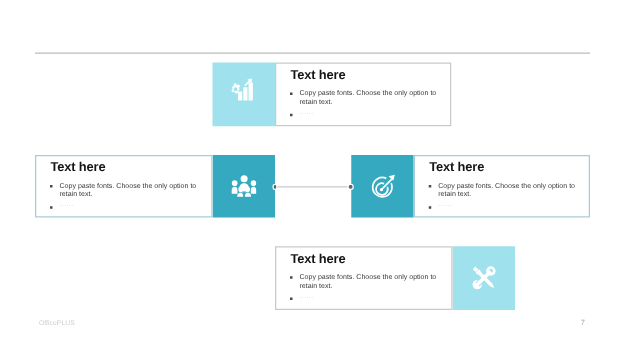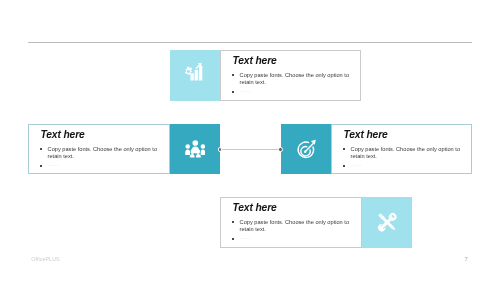--- a/index.html
+++ b/index.html
@@ -4,21 +4,21 @@
 <style>
   html,body{margin:0;padding:0;}
   body{width:500px;height:281px;background:#ffffff;font-family:"Liberation Sans",sans-serif;overflow:hidden;position:relative;}
   .slide{position:absolute;left:0;top:0;width:500px;height:281px;background:#fff;}
   .toprule{position:absolute;left:28px;top:42px;width:444px;height:1px;background:#bcbcbc;}
 
   .card{position:absolute;display:flex;box-sizing:border-box;}
   .icon-box{flex:0 0 50px;display:flex;align-items:center;justify-content:center;}
   .text-box{flex:1 1 auto;border:1px solid #cacaca;background:#fff;box-sizing:border-box;padding:5.4px 6px 0 11.4px;position:relative;}
   .text-box.tint{border-color:#a9cdd8;}
-  .title{font-weight:bold;font-size:10.3px;color:#151515;letter-spacing:-.12px;line-height:10px;margin:0 0 5.2px 0;font-style:italic;}
+  .title{font-weight:bold;font-size:10.3px;color:#151515;letter-spacing:-.12px;line-height:10px;margin:0 0 5.2px 0;}
   .bullets{margin:0;padding:0;list-style:none;}
   .bullets li{position:relative;padding-left:7.2px;font-size:5.65px;color:#3a3a3a;line-height:7.2px;}
   .bullets li .dot{position:absolute;left:0px;top:2.6px;width:1.5px;height:1.5px;background:#4a4a4a;}
   .bullets li.faint{color:#d3d3d3;font-size:5.5px;margin-top:1.2px;letter-spacing:.35px;}
   .bullets li.faint .dot{top:4.3px;background:#4a4a4a;}
 
   .connector{position:absolute;z-index:4;height:1.6px;background:#c6cbce;}
   .conn-dot{position:absolute;z-index:5;width:2.4px;height:2.4px;border:1.3px solid #ffffff;border-radius:50%;background:#5f666b;box-sizing:content-box;}
 
   .footer{position:absolute;left:31.2px;top:255.6px;font-size:5.4px;color:#cdcdcd;letter-spacing:.05px;}

